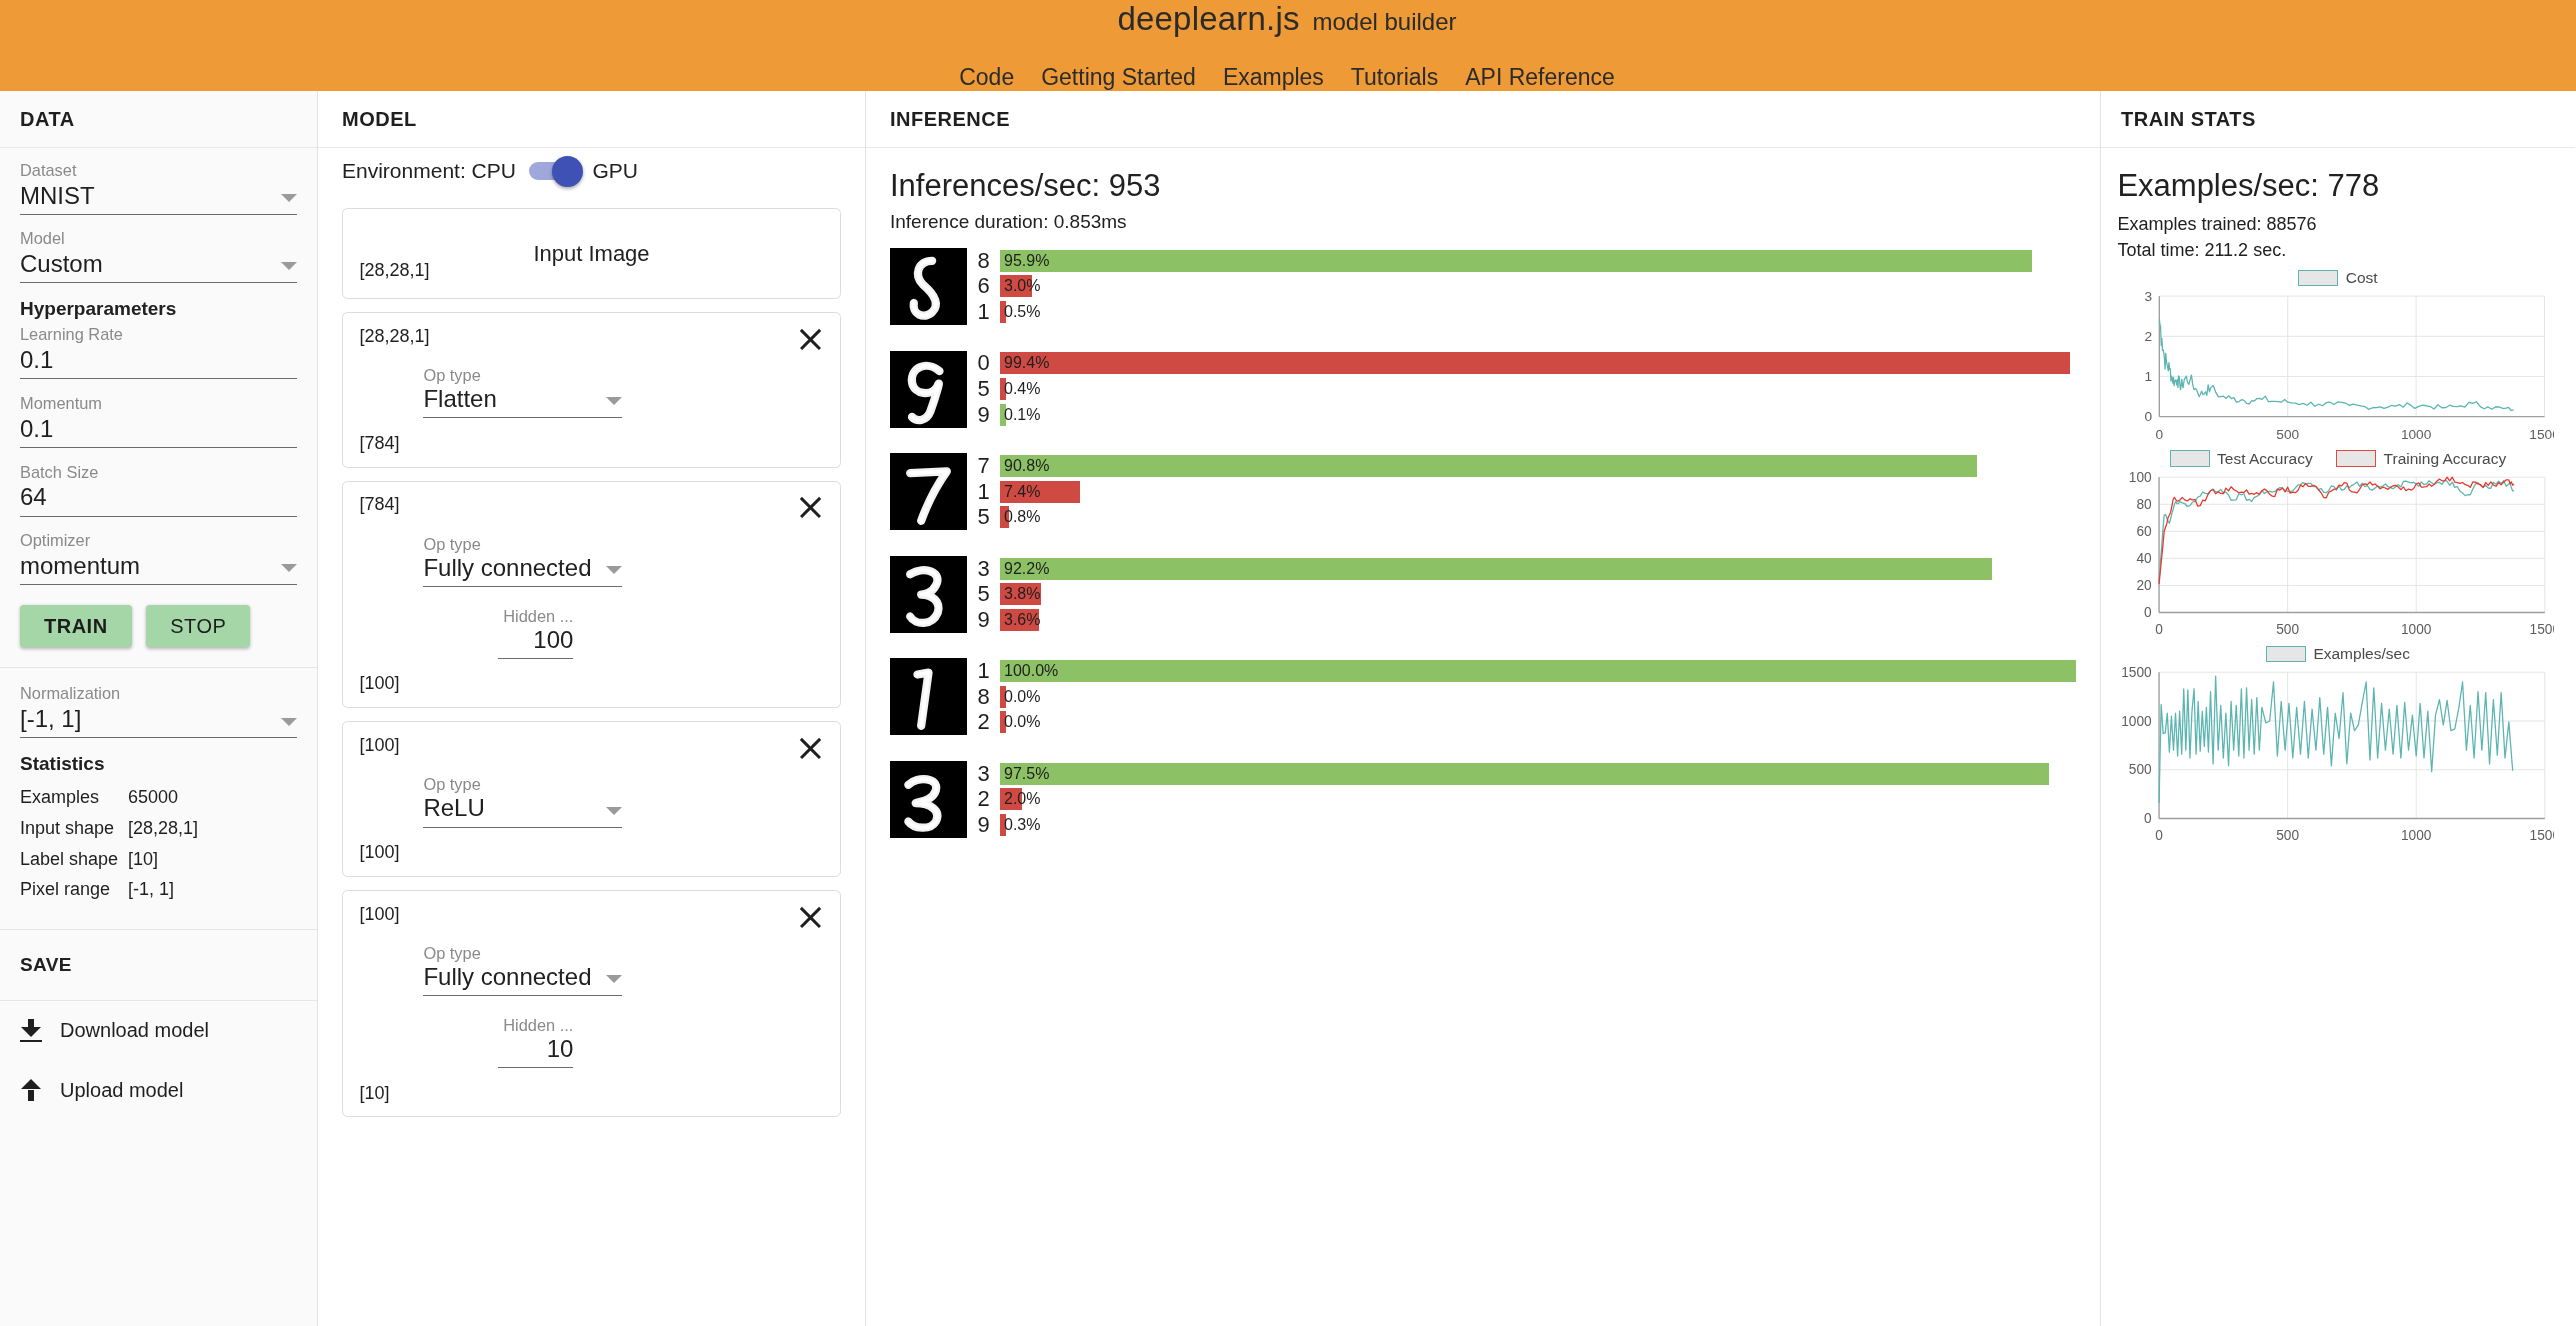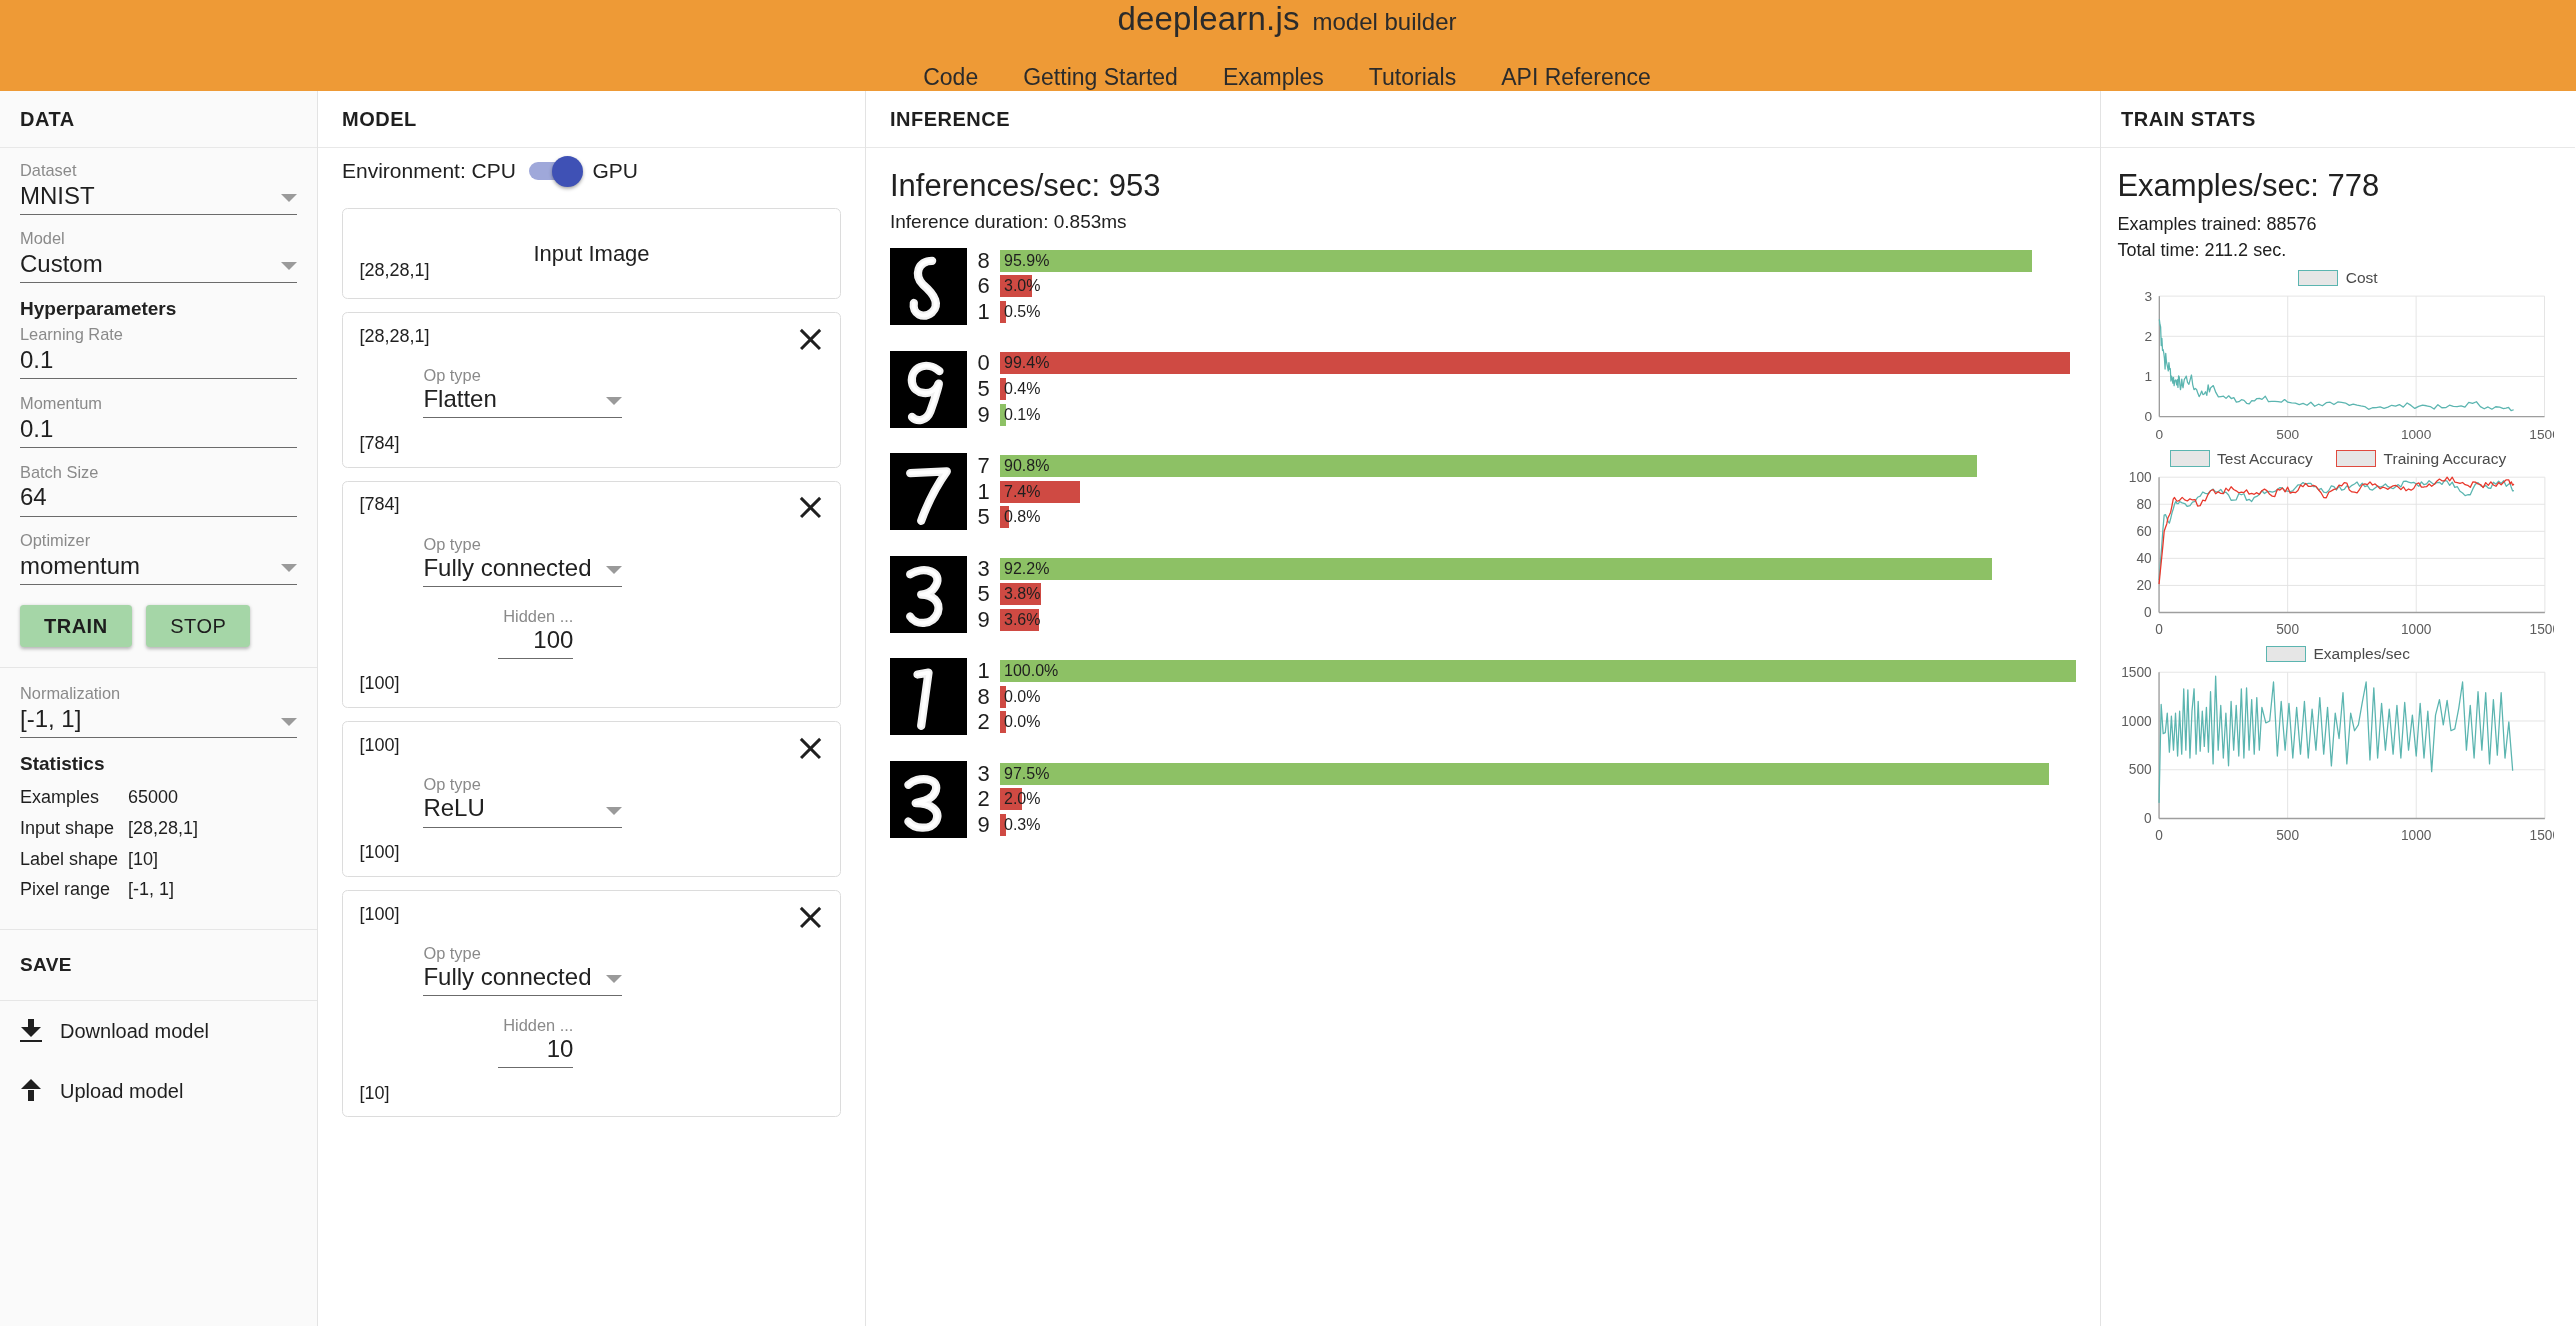--- a/index.html
+++ b/index.html
@@ -13,21 +13,21 @@
 
   
   .topbar{
     height:91px; background:#ee9a36;
     display:flex; align-items:center; justify-content:space-between;
     padding:0 55px 0 53px; position:relative; z-index:5;flex-direction:column;
   }
   .brand{ display:flex; align-items:baseline; gap:12.8px; color:#2b2b2b; }
   .brand-main{ font-size:33px; letter-spacing:0.2px; }
   .brand-sub{ font-size:24px; }
-  .nav{ display:flex; align-items:center; gap:45px; }
+  .nav{ display:flex; align-items:center; gap:27px; }
   .nav a{ color:#2b2b2b; font-size:23px; text-decoration:none; white-space:nowrap; }
 
   
   .cols{ display:flex; height:1235px; }
   .col{ position:relative; height:100%; }
   .col-data   { width:318px;  background:#fafafa; border-right:0.9px solid #e3e3e3; }
   .col-model  { width:548px;  background:#ffffff; border-right:0.9px solid #e3e3e3; }
   .col-infer  { width:1235px; background:#ffffff; border-right:0.9px solid #e3e3e3; }
   .col-stats  { width:474px;  background:#ffffff; }
 
@@ -73,21 +73,21 @@
   .stats-table{ margin:7.3px 20px 0 20px; }
   .stats-row{ display:flex; font-size:18px; line-height:1.7; }
   .stats-row .k{ width:108px; color:#1f1f1f; }
   .stats-row .v{ color:#1f1f1f; }
 
   .save-head{
     font-size:19px; font-weight:bold; letter-spacing:0.4px;
     padding:24px 20px 24px 20px; border-bottom:0.9px solid #e6e6e6;
   }
   .save-item{
-    display:flex; align-items:flex-end; gap:18px;
+    display:flex; align-items:center; gap:18px;
     padding:18px 20px; font-size:20px; color:#1f1f1f; cursor:pointer;
   }
   .dl-ico{ width:22px; height:24px; position:relative; flex:none; }
   .dl-ico i{ position:absolute; background:#1f1f1f; display:block; }
   .dl-ico .stem{ left:8.2px; top:0; width:5.5px; height:11px; }
   .dl-ico .head{
     left:0.9px; top:8.2px; width:0; height:0; background:none;
     border-left:10px solid transparent; border-right:10px solid transparent;
     border-top:10px solid #1f1f1f;
   }

